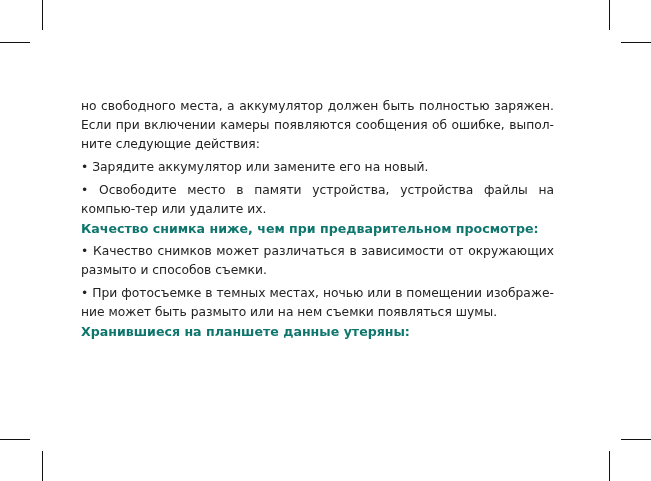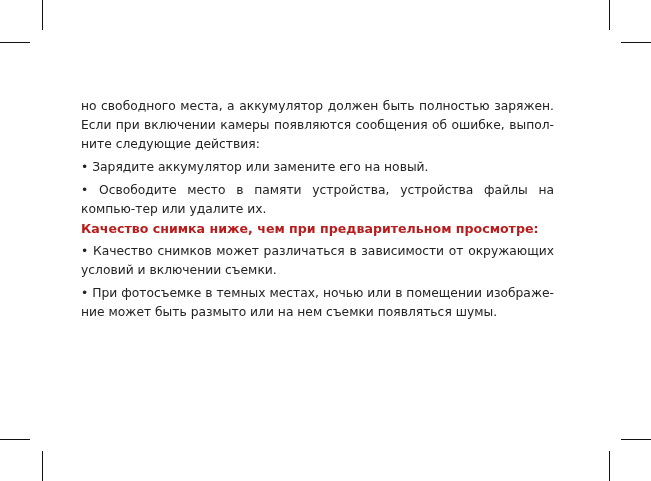--- a/index.html
+++ b/index.html
@@ -9,35 +9,36 @@
     .h { height:1px; width:30px; }
     .page {
       position:absolute; left:81px; top:69px; width:473px;
       font-family:"DejaVu Sans", sans-serif; font-size:12.3px; line-height:19px;
       color:#232323;
       margin-top:28px;
     }
     .p { margin:0; text-align:justify; text-align-last:left; }
     .gap { margin-top:4px; }
     .hgap { margin-top:6px; }
-    .heading { font-weight:bold; font-size:12.6px; color:#b91c1c; margin:0; }
+    .heading { font-weight:bold; font-size:12.6px; color:#0f766e; margin:0; }
     .wide { letter-spacing:0.7px; word-spacing:3px; }
   </style>
 </head>
 <body>
 
 <div class="mark v" style="left:42px;top:0;"></div>
 <div class="mark h" style="left:0;top:42px;"></div>
 <div class="mark v" style="left:609px;top:0;"></div>
 <div class="mark h" style="left:621px;top:42px;"></div>
 <div class="mark h" style="left:0;top:439px;"></div>
 <div class="mark v" style="left:42px;top:451px;"></div>
 <div class="mark h" style="left:621px;top:439px;"></div>
 <div class="mark v" style="left:609px;top:451px;"></div>
 
 <div class="page">
   <p class="p">но свободного места, а аккумулятор должен быть полностью заряжен. Если при включении камеры появляются сообщения об ошибке, выпол-ните следующие действия:</p>
   <p class="p gap">• Зарядите аккумулятор или замените его на новый.</p>
   <p class="p gap">• Освободите место в памяти устройства, устройства файлы на компью-тер или удалите их.</p>
   <p class="heading hgap">Качество снимка ниже, чем при предварительном просмотре:</p>
-  <p class="p gap">• Качество снимков может различаться в зависимости от окружающих условий и включении съемки.</p>
+  <p class="p gap">• Качество снимков может различаться в зависимости от окружающих размыто и способов съемки.</p>
   <p class="p gap">• При фотосъемке в темных местах, ночью или в помещении изображе-ние может быть размыто или на нем съемки появляться шумы.</p>
+  <p class="heading hgap">Хранившиеся на планшете данные утеряны:</p>
 </div>
 
 </body></html>

